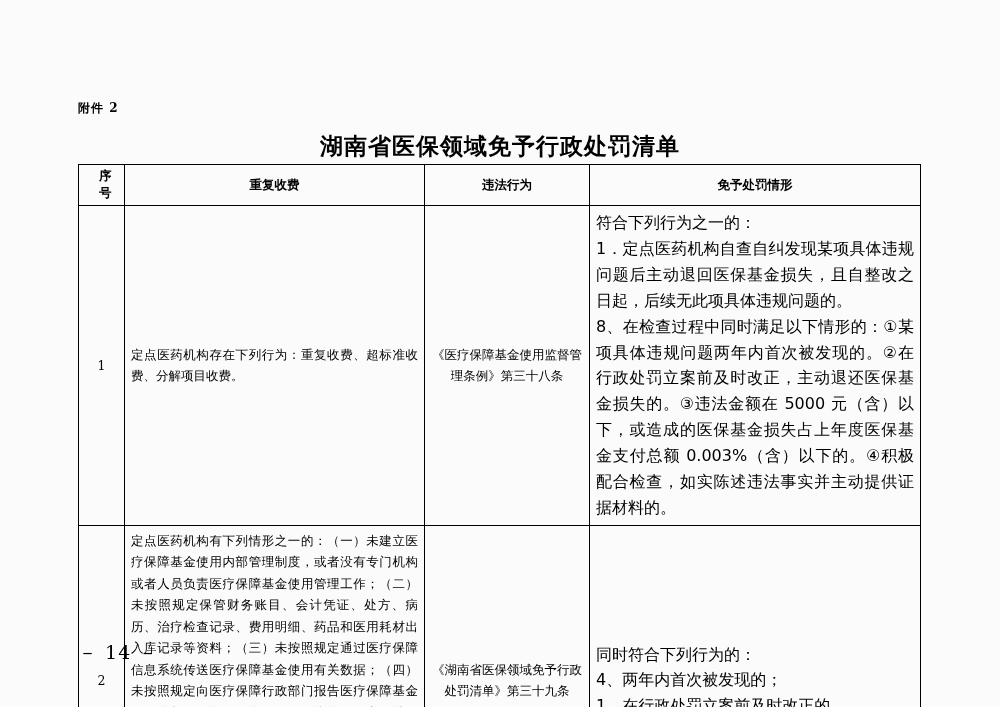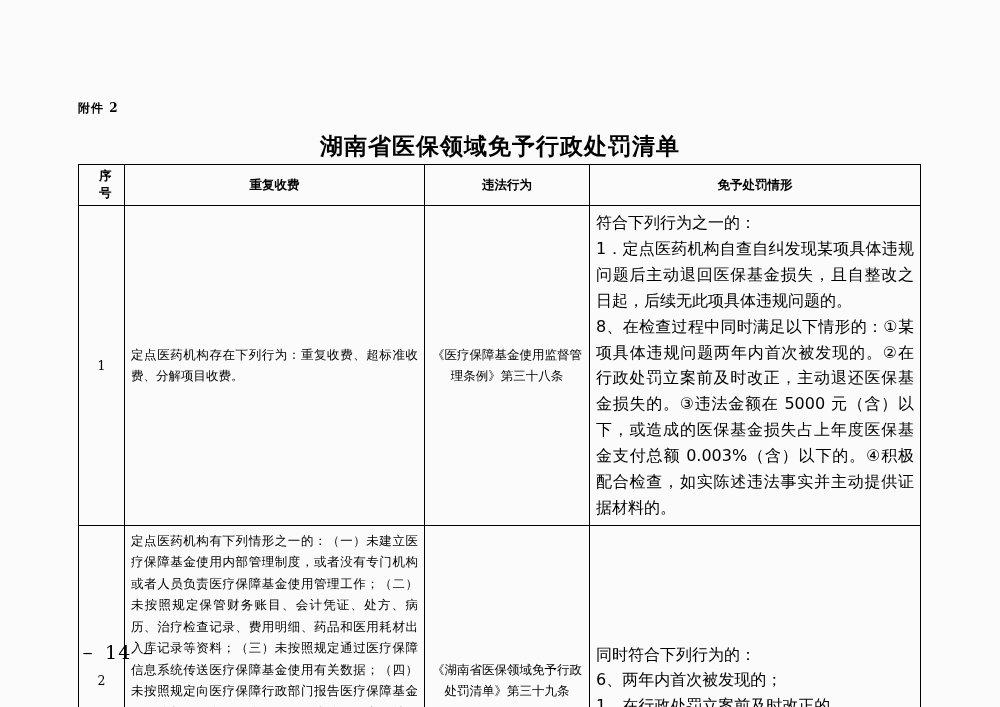--- a/index.html
+++ b/index.html
@@ -146,21 +146,21 @@
           <span class="exempt-line">1．定点医药机构自查自纠发现某项具体违规问题后主动退回医保基金损失，且自整改之日起，后续无此项具体违规问题的。</span>
           <span class="exempt-line">8、在检查过程中同时满足以下情形的：①某项具体违规问题两年内首次被发现的。②在行政处罚立案前及时改正，主动退还医保基金损失的。③违法金额在 5000 元（含）以下，或造成的医保基金损失占上年度医保基金支付总额 0.003%（含）以下的。④积极配合检查，如实陈述违法事实并主动提供证据材料的。</span>
         </td>
       </tr>
       <tr class="row2">
         <td class="cell-no">2</td>
         <td class="cell-act">定点医药机构有下列情形之一的：（一）未建立医疗保障基金使用内部管理制度，或者没有专门机构或者人员负责医疗保障基金使用管理工作；（二）未按照规定保管财务账目、会计凭证、处方、病历、治疗检查记录、费用明细、药品和医用耗材出入库记录等资料；（三）未按照规定通过医疗保障信息系统传送医疗保障基金使用有关数据；（四）未按照规定向医疗保障行政部门报告医疗保障基金使用监督管理所需信息；（五）未按照规定向社会公开医药费用、费用结构等信息；（六）除急诊、抢救等特殊情形外，未经参保人员或者其近亲属、监护人同意提供医疗保障基金支付范围以外的医药服务；（七）拒绝医疗保障等行政部门监督检查或者提供虚假情况。</td>
         <td class="cell-law">《湖南省医保领域免予行政处罚清单》第三十九条</td>
         <td class="cell-exempt mid">
           <span class="exempt-line">同时符合下列行为的：</span>
-          <span class="exempt-line">6、两年内首次被发现的；</span>
+          <span class="exempt-line">4、两年内首次被发现的；</span>
           <span class="exempt-line">1、在行政处罚立案前及时改正的。</span>
         </td>
       </tr>
     </tbody>
   </table>
 
   <div class="page-number">－ 14 －</div>
 
 </div>
 

